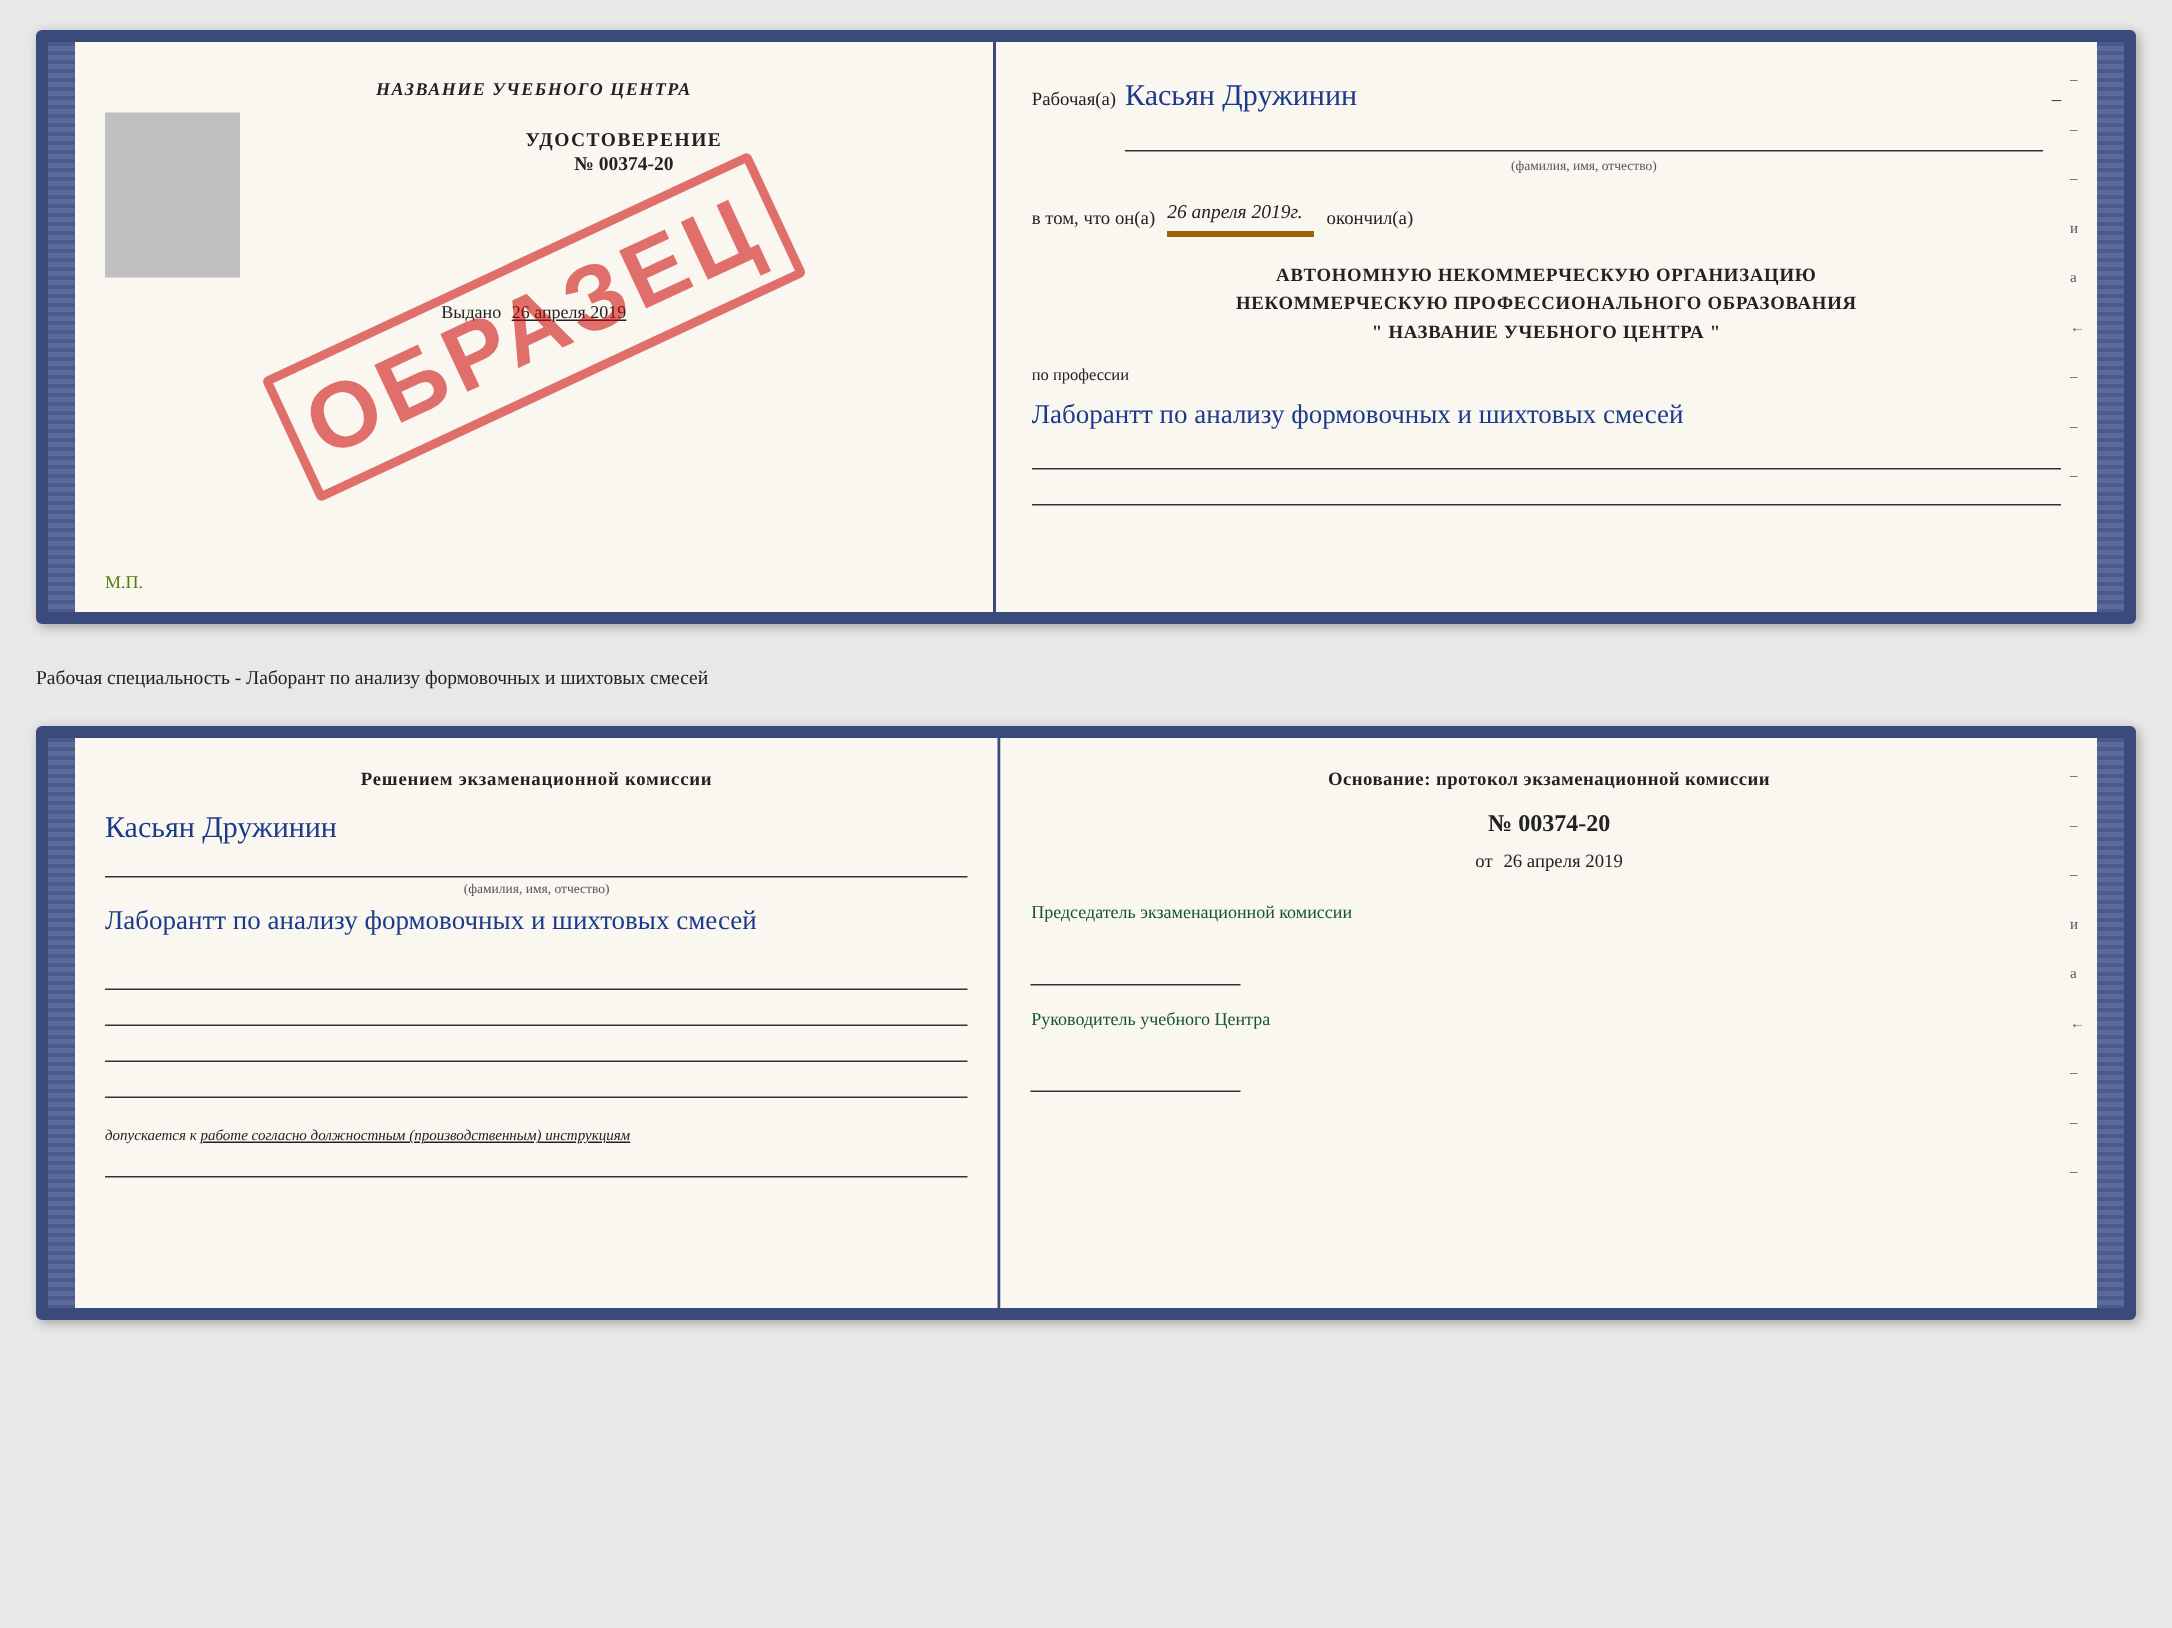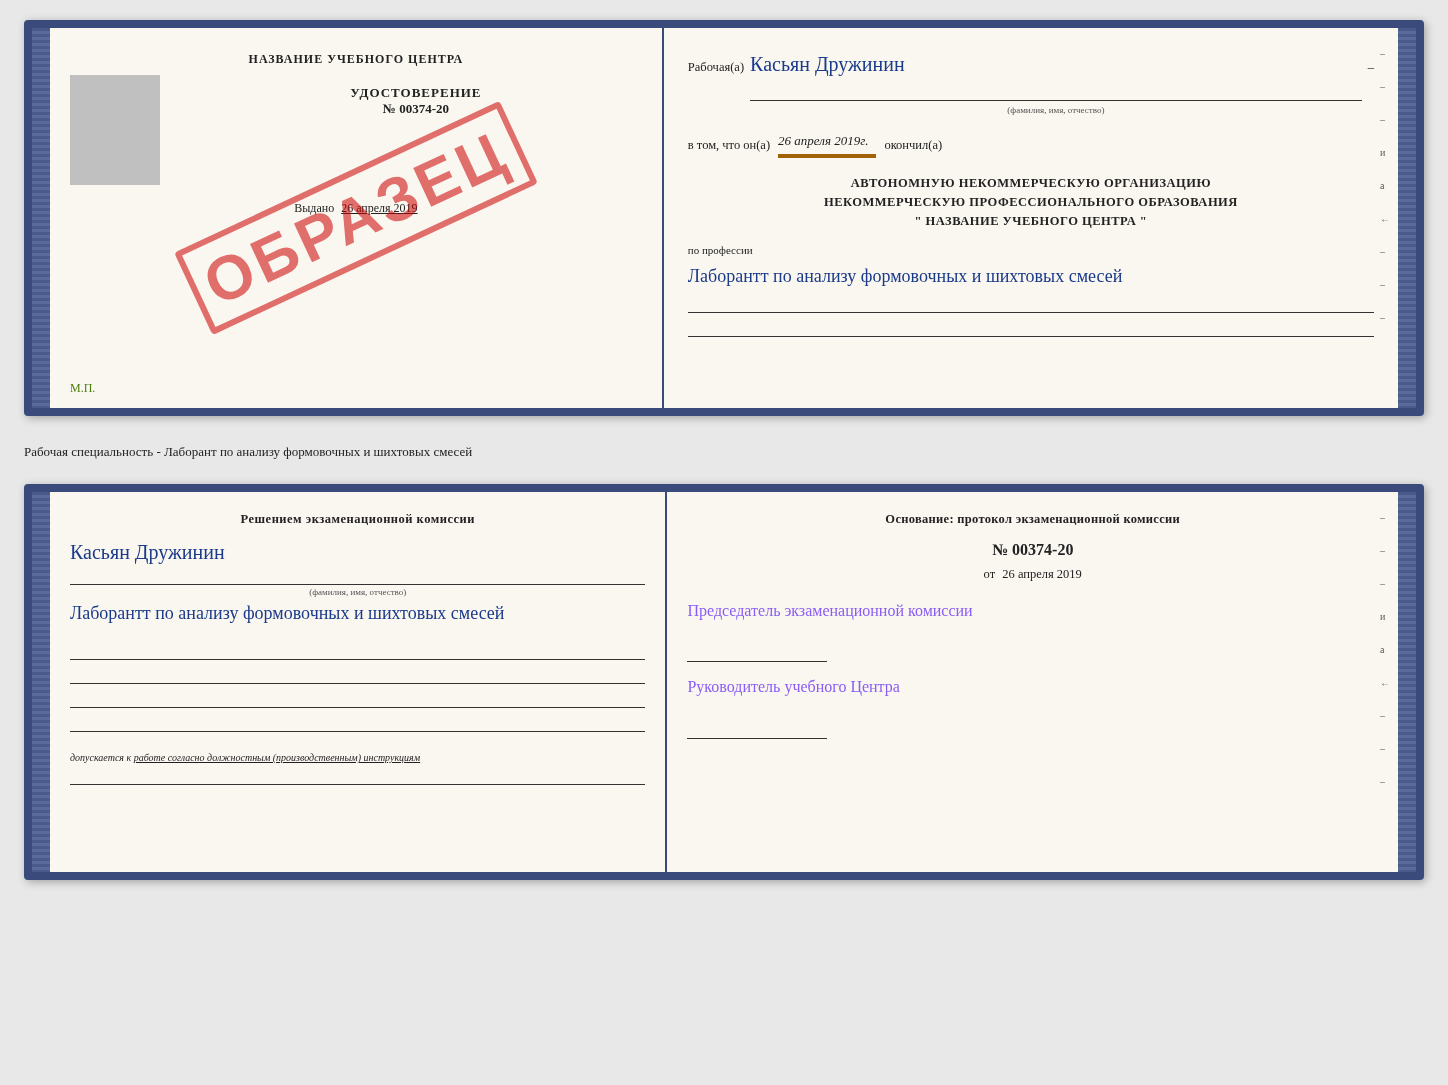--- a/index.html
+++ b/index.html
@@ -69,20 +69,21 @@
       background: #faf7f0;
     }
 
     .udostoverenie-header {
       font-size: 12px;
       font-weight: bold;
       letter-spacing: 1px;
       text-align: center;
       margin-bottom: 8px;
       color: #222;
+      font-style: italic;
     }
 
     .gray-photo-box {
       width: 90px;
       height: 110px;
       background: #c0c0c0;
       margin: 0 auto 8px auto;
     }
 
     .udost-label {
@@ -285,22 +286,22 @@
       text-align: center;
       font-size: 12.5px;
       margin-bottom: 18px;
     }
 
     .podpis-block {
       margin-top: 10px;
     }
 
     .podpis-label {
-      font-size: 16px;
-      color: #8b5cf6;
+      font-size: 12px;
+      color: #14532d;
       line-height: 1.4;
       margin-bottom: 20px;
     }
 
     .podpis-line {
       border-bottom: 1px solid #333;
       width: 140px;
       height: 20px;
       margin-bottom: 14px;
     }

